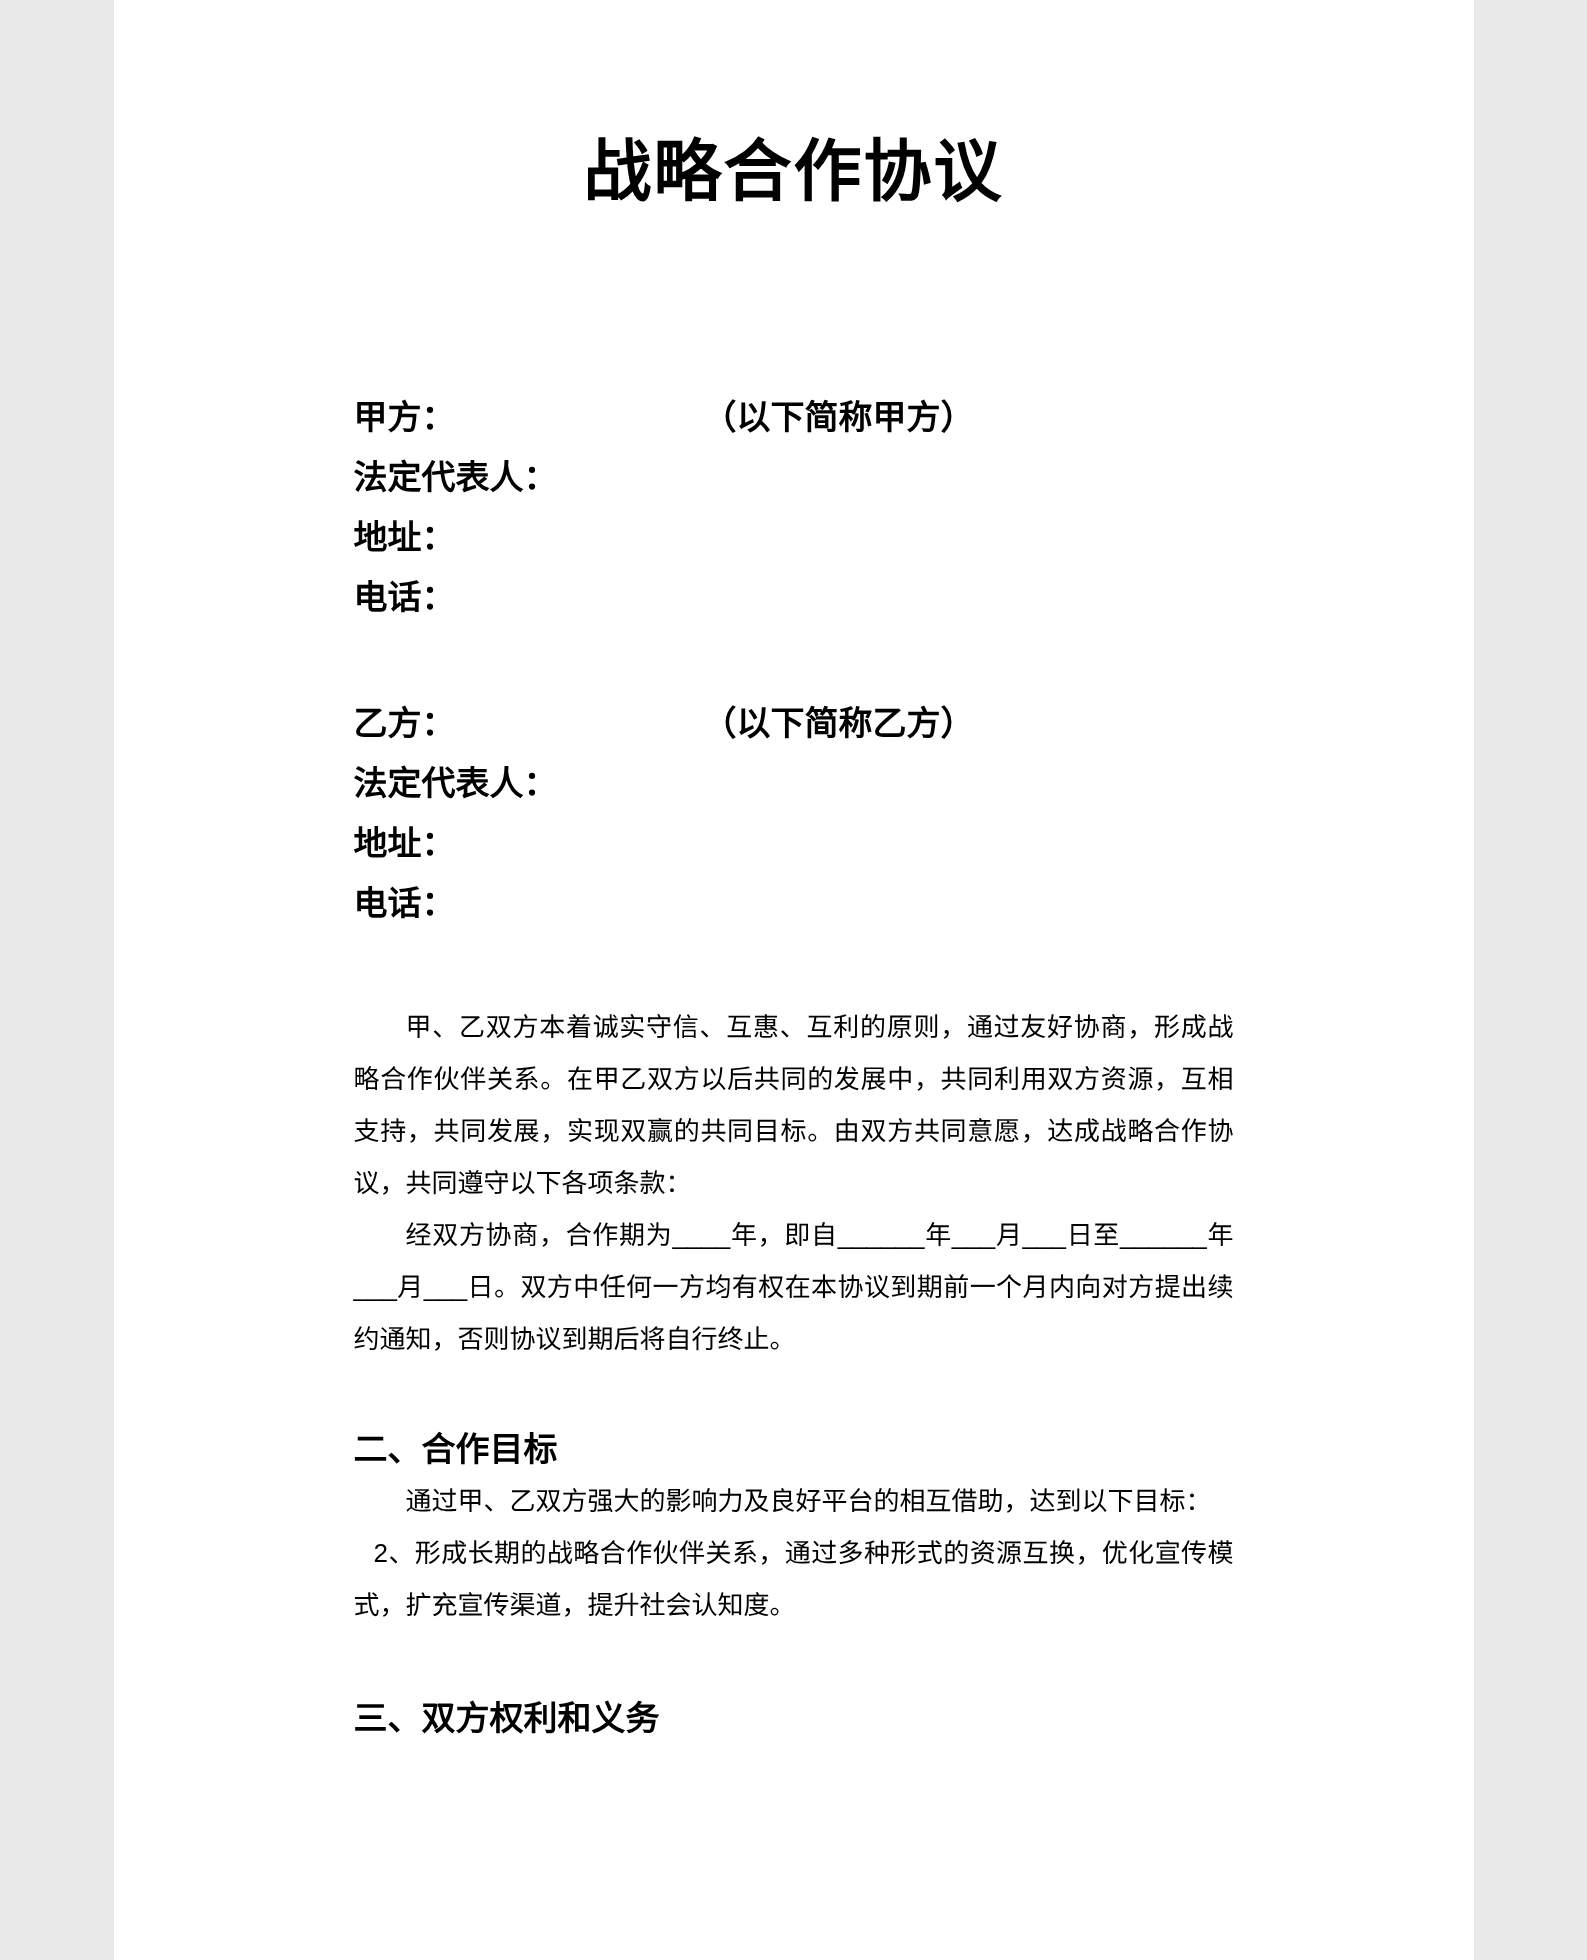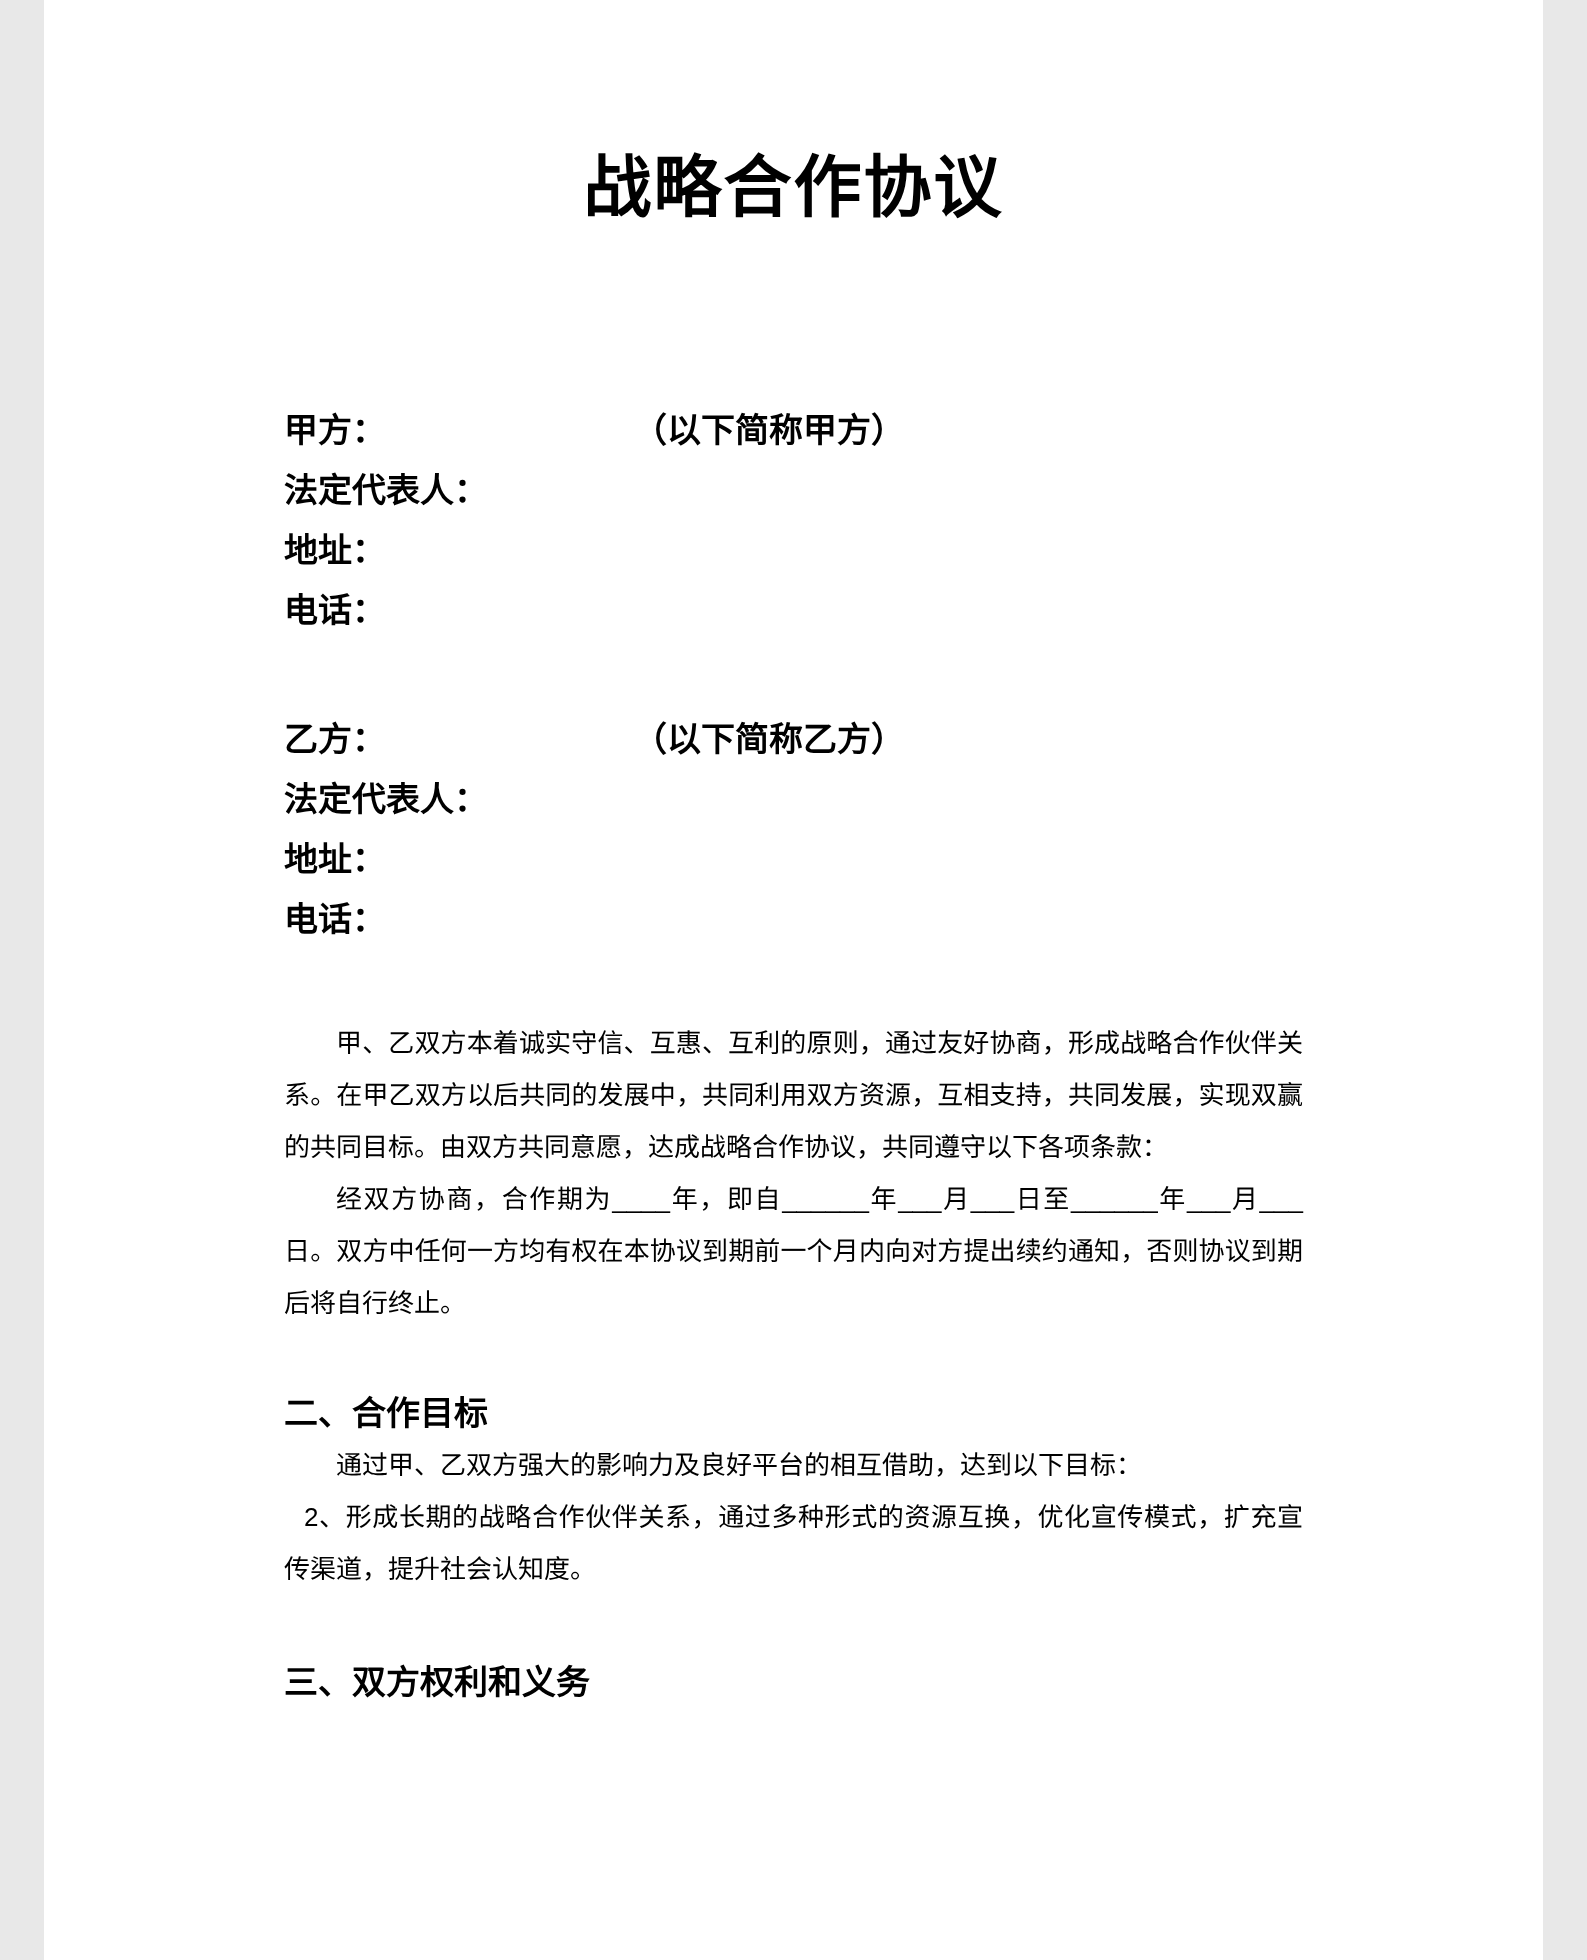--- a/index.html
+++ b/index.html
@@ -1,37 +1,37 @@
 <!DOCTYPE html>
 <html lang="zh-CN"><head>
 <meta charset="utf-8">
 <style>
   * { margin: 0; padding: 0; box-sizing: border-box; }
   html, body { background: #e8e8e8; }
   .page {
     position: relative;
-    width: 1499px;
+    width: 1360px;
     height: 1960px;
     margin: 0 auto;
     background: #ffffff;
     color: #000000;
     font-family: "Liberation Sans", "DejaVu Sans", sans-serif;
-    padding: 16px 240px;
+    padding: 0 240px;
     overflow: hidden;
   }
   .doc-title {
     margin-top: 130px;
     font-size: 68px;
     font-weight: bold;
     line-height: 82px;
     text-align: center;
     letter-spacing: 2px;
   }
   .party-block { font-size: 34px; font-weight: bold; }
-  .party-a { margin-top: 175px; font-family: Liberation Mono, monospace; }
+  .party-a { margin-top: 175px; }
   .party-b { margin-top: 66px; }
   .party-line { line-height: 60px; white-space: nowrap; }
   .party-name-label { display: inline-block; min-width: 349px; }
   .body-text {
     font-size: 26px;
     line-height: 52px;
     text-align: justify;
   }
   .intro { margin-top: 68px; text-indent: 2em; }
   .sec-heading {

